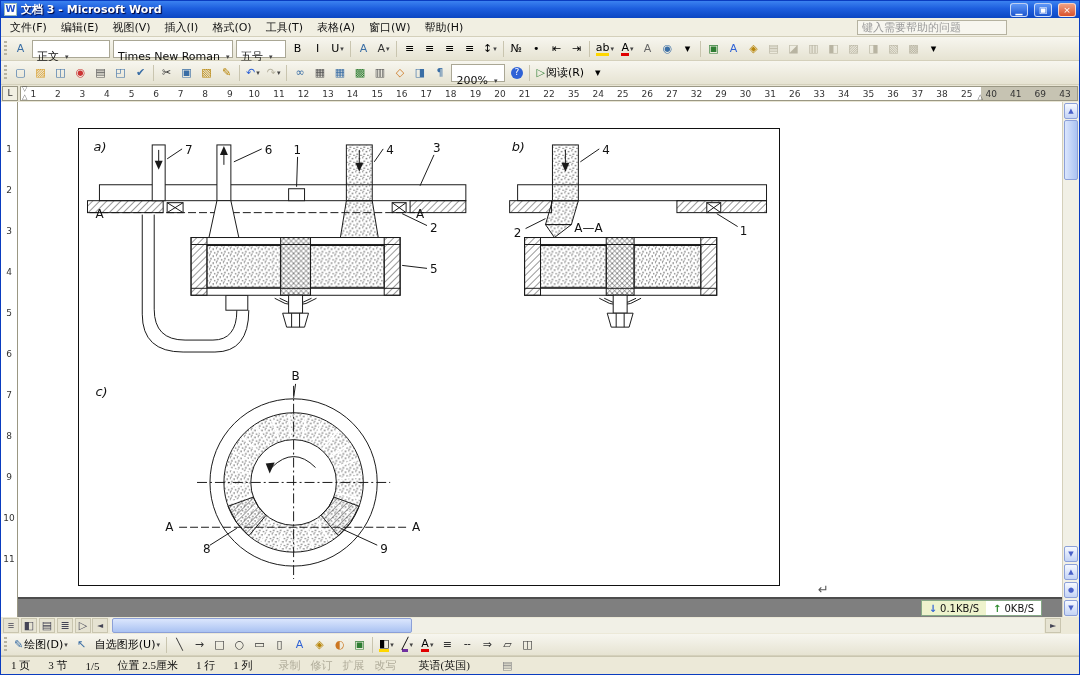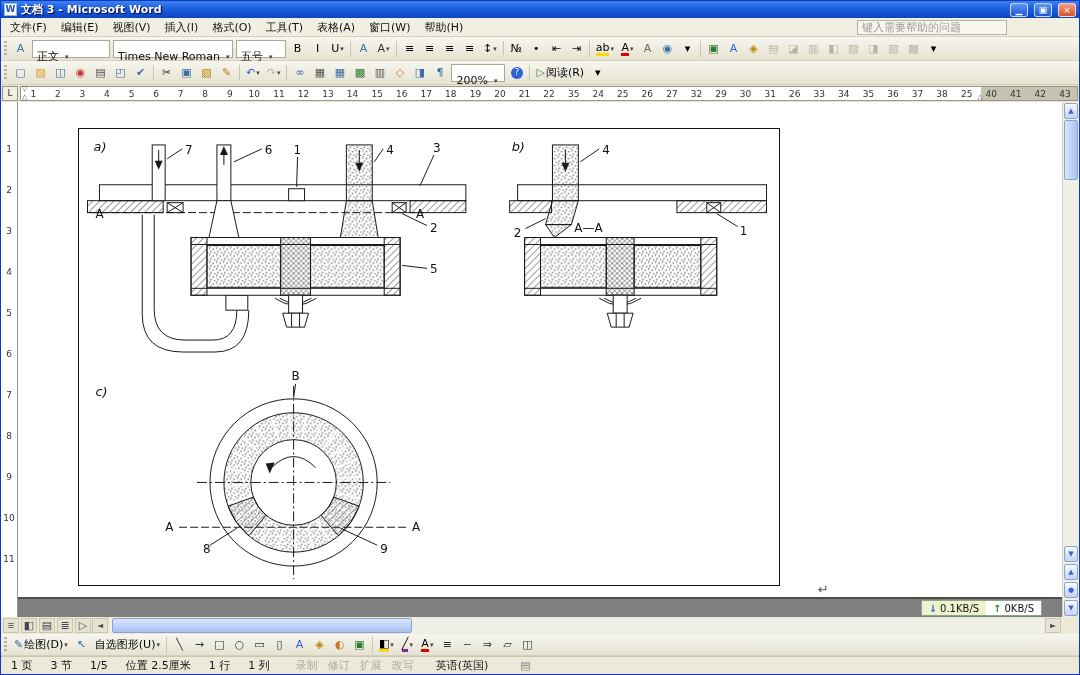--- a/index.html
+++ b/index.html
@@ -98,21 +98,21 @@
   .view-btn { width:16px; height:15px; font-size:8px; display:inline-flex; align-items:center; justify-content:center;
               background:#e6e3d2; border:1px solid #c9c5af; margin-right:1px; color:#445; }
   .h-track { flex:1; height:15px; background:#f1f0e6; position:relative; margin:0 1px; }
   .h-thumb { position:absolute; left:2px; top:0; width:300px; height:15px; border-radius:2px;
              border:1px solid #8ca0d8; background:linear-gradient(#dbe6fd,#aac2f2); }
   .corner { width:17px; height:15px; }
 
   
   .statusbar { height:18px; flex:0 0 18px; display:flex; align-items:center; background:#ece9d8;
                border-top:1px solid #c9c5af; padding:0 10px; white-space:nowrap; }
-  .st { margin-right:18px; }
+  .st { margin-right:18px;font-family:Liberation Serif, serif; }
   .modes { display:flex; gap:10px; margin:0 22px 0 8px; }
   .mode { color:#b0ac9a; }
   .spell-ic { color:#888; margin-left:14px; }
 </style>
 </head>
 <body>
 
 <div class="app">
 
   <div class="titlebar">
@@ -397,21 +397,21 @@
           <span class="rnum">26</span>
           <span class="rnum">33</span>
           <span class="rnum">34</span>
           <span class="rnum">35</span>
           <span class="rnum">36</span>
           <span class="rnum">37</span>
           <span class="rnum">38</span>
           <span class="rnum">25</span>
           <span class="rnum">40</span>
           <span class="rnum">41</span>
-          <span class="rnum">42</span>
+          <span class="rnum">69</span>
           <span class="rnum">43</span>
         </div>
     </div>
   </div>
 
   <div class="doc-area">
     <div class="v-ruler">
         <span class="vnum">1</span>
         <span class="vnum">2</span>
         <span class="vnum">3</span>

